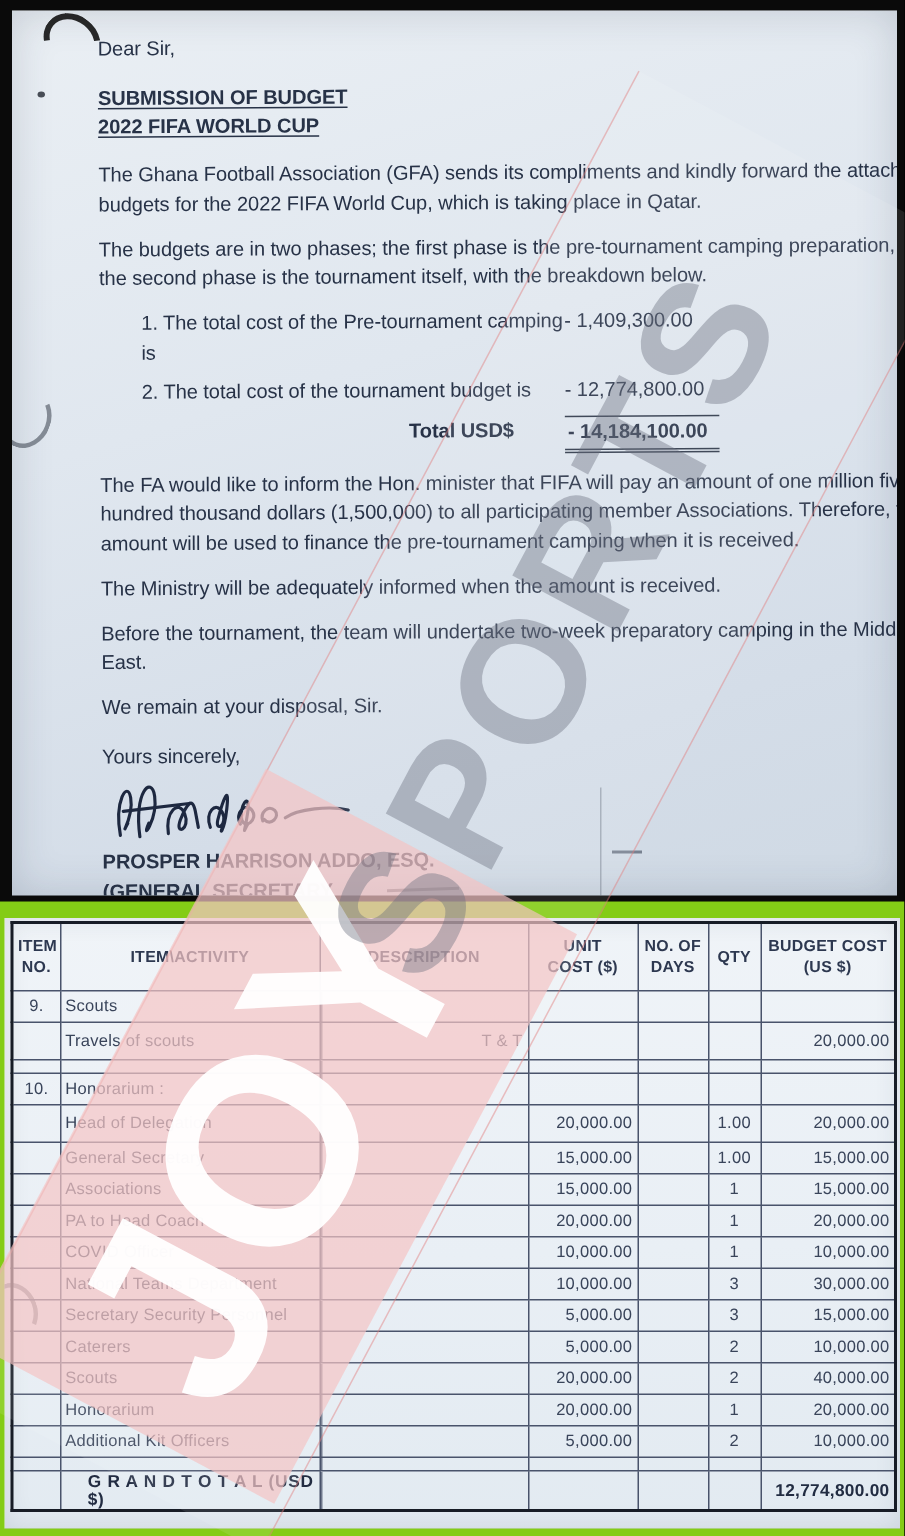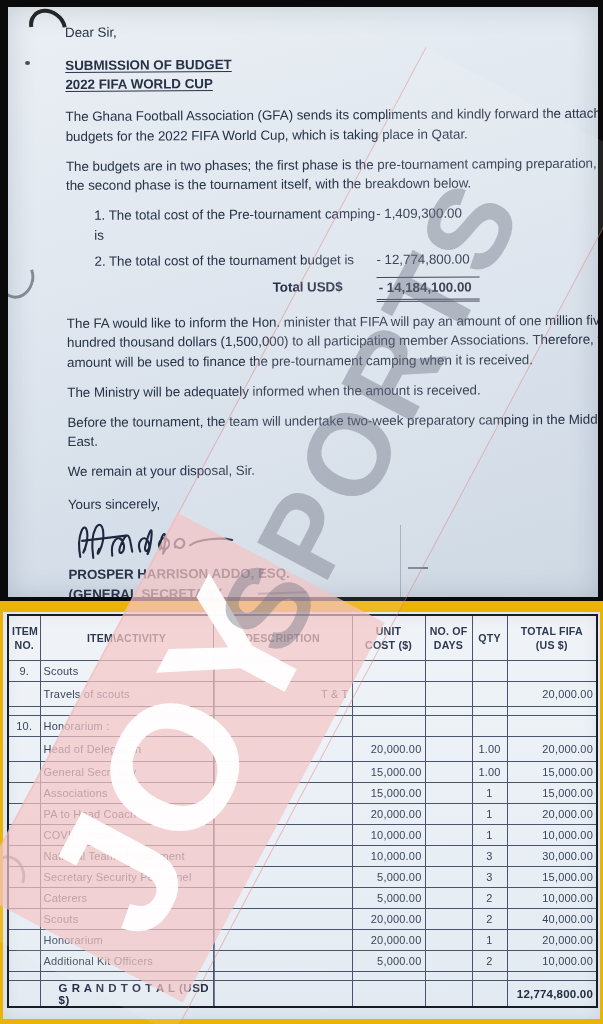--- a/index.html
+++ b/index.html
@@ -40,21 +40,21 @@
     border-radius:50%;border-bottom-color:transparent;border-right-color:transparent;
     transform:rotate(38deg);opacity:.9;}
   .hole-dot{position:absolute;left:17px;top:54px;width:5px;height:4px;background:#20262f;border-radius:50%;opacity:.8;}
   .curl-left{position:absolute;left:-8px;top:252px;width:28px;height:34px;border:3px solid #39414d;
     border-radius:50%;border-right-color:transparent;border-bottom-color:transparent;
     transform:rotate(200deg);opacity:.55;}
   .crease-v{position:absolute;left:392px;top:518px;width:1px;height:80px;background:rgba(45,55,72,.30);}
   .crease-dash{position:absolute;left:400px;top:560px;width:20px;height:2px;background:rgba(45,55,72,.55);}
   .underline-mark{position:absolute;left:250px;top:585px;width:48px;height:2px;background:rgba(40,50,66,.6);transform:rotate(-2deg);}
   
-  .table-photo{position:absolute;left:0;top:601px;width:603px;height:423px;background:#eab308;}
+  .table-photo{position:absolute;left:0;top:601px;width:603px;height:423px;background:#84cc16;}
   .table-paper{
     position:absolute;left:3px;top:11px;right:3px;bottom:5px;overflow:hidden;
     background:linear-gradient(178deg,#f0f4f8 0%,#e9eff5 55%,#e2eaf1 100%);
     box-shadow:inset 0 0 18px rgba(40,50,70,.12);
   }
   table.budget{
     position:absolute;left:4px;top:2px;width:589px;border-collapse:collapse;table-layout:fixed;
     font-size:11px;color:#39445a;letter-spacing:.2px;
   }
   table.budget th,table.budget td{border:1px solid #49536b;padding:0 3px;overflow:hidden;}
@@ -193,21 +193,21 @@
         <tr>
           <th class="c-no">ITEM
 NO.</th>
           <th class="c-activity">ITEM\ACTIVITY</th>
           <th class="c-desc">DESCRIPTION</th>
           <th class="c-unit">UNIT
 COST ($)</th>
           <th class="c-days">NO. OF
 DAYS</th>
           <th class="c-qty">QTY</th>
-          <th class="c-total">TOTAL FIFA
+          <th class="c-total">BUDGET COST
 (US $)</th>
         </tr>
       </thead>
       <tbody>
           <tr class="r">
             <td class="c-no">9.</td>
             <td class="c-activity">Scouts</td>
             <td class="c-desc"></td>
             <td class="c-unit"></td>
             <td class="c-days"></td>

